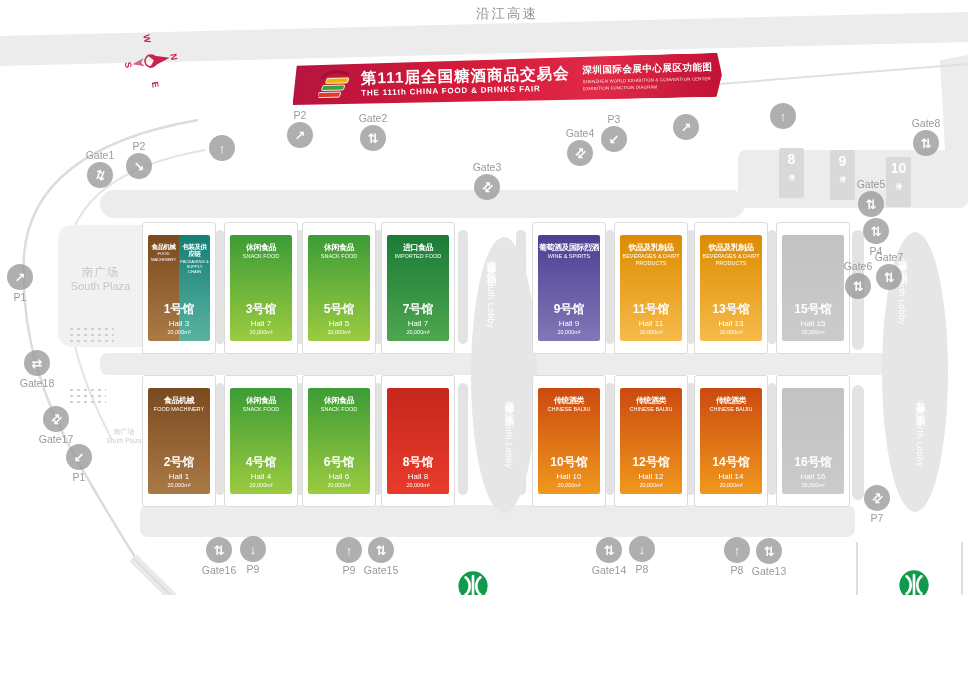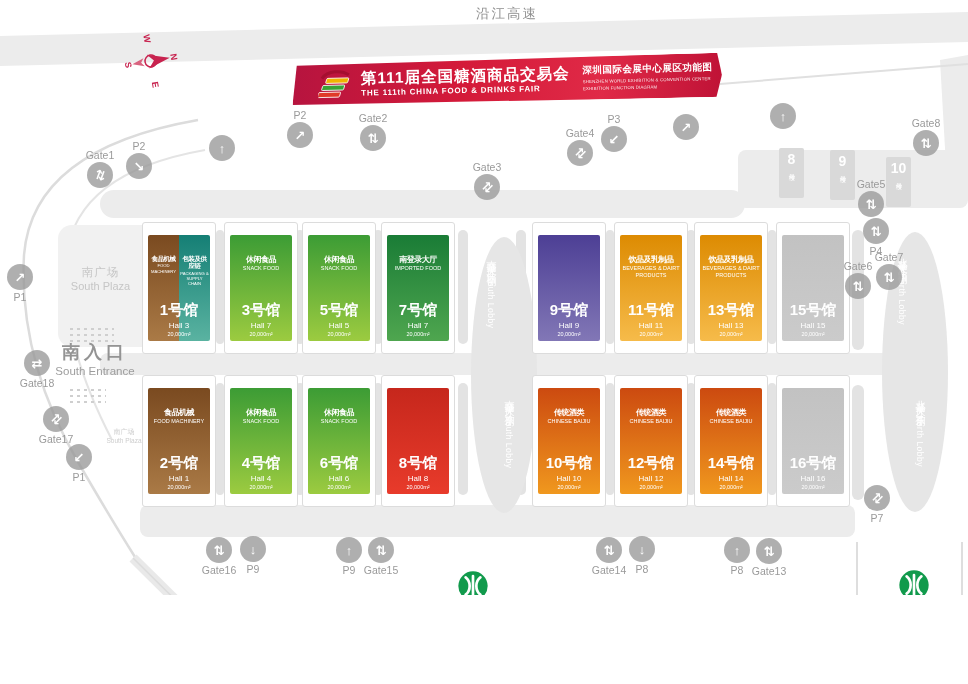--- a/index.html
+++ b/index.html
@@ -58,28 +58,28 @@
   .bgcol{flex:1;}
   .cat-machinery{background:linear-gradient(180deg,#7a4a20,#aa7a46);}
   .cat-packaging{background:linear-gradient(180deg,#157f75,#5ab3a1);}
   .cat-snack{background:linear-gradient(180deg,#3c9c35,#9ccb40);}
   .cat-imported{background:linear-gradient(180deg,#1a7c36,#4fa64f);}
   .cat-wine{background:linear-gradient(180deg,#4d3f95,#8277b6);}
   .cat-beverage{background:linear-gradient(180deg,#dd8b02,#f6bb4a);}
   .cat-ingredients{background:linear-gradient(180deg,#c6271c,#e83b2b);}
   .cat-baijiu{background:linear-gradient(180deg,#cc4a10,#f0981e);}
   .cat-none{background:linear-gradient(180deg,#c2c2c2,#cbcbcb);}
-  .hall-top{position:relative;display:flex;height:58px;padding-top:20px;box-sizing:border-box;}
+  .hall-top{position:relative;display:flex;height:58px;padding-top:8px;box-sizing:border-box;}
   .cat-col{flex:1;padding:0 1px;}
   .cat-cn{font-size:8px;font-weight:bold;letter-spacing:-.5px;line-height:1.15;}
   .cat-en{font-size:5.5px;line-height:1.25;margin-top:1px;}
   .hall.split .cat-cn{font-size:6.5px;letter-spacing:-.5px;}
   .hall.split .cat-en{font-size:4.2px;}
   .hall-bot{position:absolute;left:0;right:0;top:66px;}
-  .hno{font-size:15px;font-weight:bold;}
+  .hno{font-size:12px;font-weight:bold;}
   .hen{font-size:8px;margin-top:1px;}
   .harea{font-size:5.5px;margin-top:1px;}
 
   
   .marker{position:absolute;width:26px;height:26px;z-index:4;}
   .mcircle{position:absolute;inset:0;border-radius:50%;background:rgba(152,152,152,.78);display:flex;align-items:center;justify-content:center;}
   .glyph{color:#fff;font-size:13px;font-weight:bold;line-height:1;}
   .mlabel{position:absolute;left:50%;transform:translateX(-50%);white-space:nowrap;font-size:10.5px;color:#9a9a9a;}
   .lp-above .mlabel{bottom:27px;}
   .lp-below .mlabel{top:27px;}
@@ -205,24 +205,20 @@
   </div>
 
   <div class="abs gray-area" id="south-plaza-1">
     <div class="cn">南广场</div>
     <div class="en">South Plaza</div>
   </div>
   <div class="abs gray-area" id="south-plaza-2">
     <div class="cn">南广场</div>
     <div class="en">South Plaza</div>
   </div>
-  <div class="abs" id="south-entrance">
-    <div class="cn">南入口</div>
-    <div class="en">South Entrance</div>
-  </div>
   <div class="abs dots" id="dots1"></div>
   <div class="abs dots" id="dots2"></div>
 
   <div class="vtext" style="left:482px;top:252px;">
     <span class="v-cn">南登录大厅 西侧</span>
     <span class="v-en">South Lobby</span>
   </div>
   <div class="vtext" style="left:500px;top:392px;">
     <span class="v-cn">南登录大厅 东侧</span>
     <span class="v-en">South Lobby</span>
@@ -368,21 +364,21 @@
       </div>
 
       <div class="hall-frame" style="left: 381px; top: 222px;">
         <div class="hall">
           <div class="hall-bgs">
             <div class="bgcol cat-imported"></div>
 
           </div>
           <div class="hall-top">
             <div class="cat-col">
-              <div class="cat-cn">南登录大厅</div>
+              <div class="cat-cn">进口食品</div>
               <div class="cat-en">IMPORTED FOOD</div>
             </div>
 
           </div>
           <div class="hall-bot">
             <div class="hno">7号馆</div>
             <div class="hen">Hall 7</div>
             <div class="harea">20,000m²</div>
           </div>
         </div>
@@ -399,20 +395,27 @@
             <div class="hen">Hall 8</div>
             <div class="harea">20,000m²</div>
           </div>
         </div>
       </div>
 
       <div class="hall-frame" style="left: 532px; top: 222px;">
         <div class="hall">
           <div class="hall-bgs">
             <div class="bgcol cat-wine"></div>
+
+          </div>
+          <div class="hall-top">
+            <div class="cat-col">
+              <div class="cat-cn">葡萄酒及国际烈酒</div>
+              <div class="cat-en">WINE &amp; SPIRITS</div>
+            </div>
 
           </div>
           <div class="hall-bot">
             <div class="hno">9号馆</div>
             <div class="hen">Hall 9</div>
             <div class="harea">20,000m²</div>
           </div>
         </div>
       </div>
 

